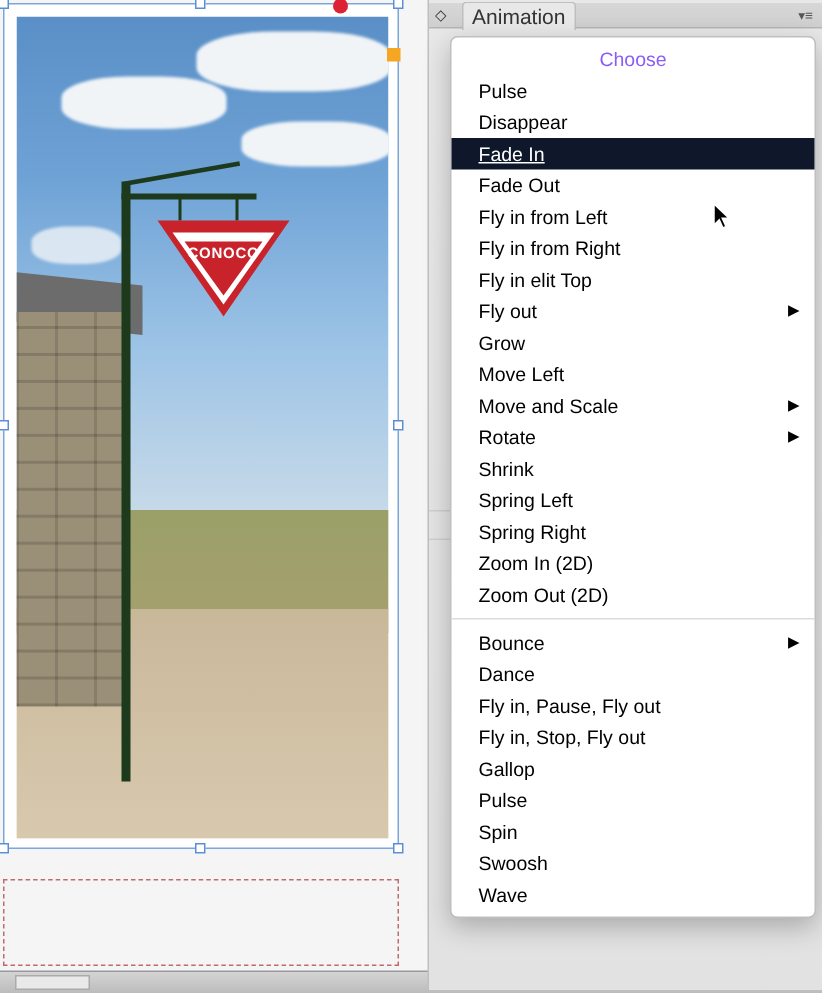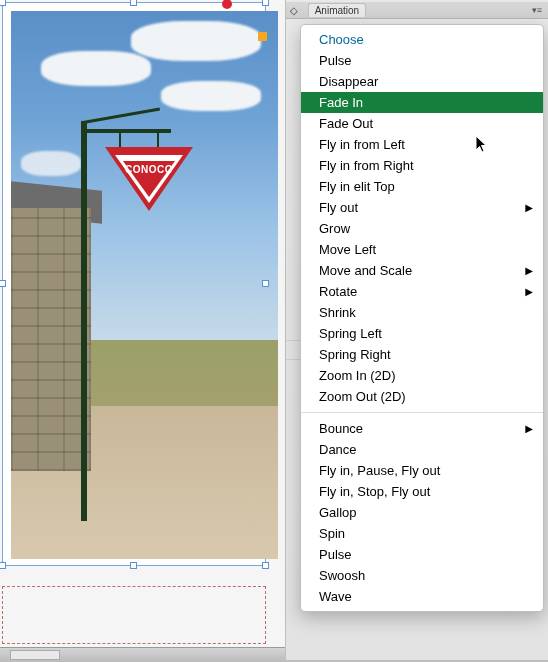--- a/index.html
+++ b/index.html
@@ -69,21 +69,21 @@
   .orange-dot {
     position: absolute;
     width: 9px; height: 9px;
     background: #f5a623;
     left: 258px; top: 32px;
   }
   .photo {
     position: absolute;
     left: 8px;
     top: 8px;
-    width: 267px;
+    width: 248px;
     height: 548px;
     overflow: hidden;
   }
   .sky {
     position: absolute;
     inset: 0;
     background: linear-gradient(to bottom,
       #5a8fc7 0%, #6fa3d6 20%, #9cc3e6 40%,
       #bcd4e8 55%, #d8e4e8 70%, #e4e4d4 78%,
       #e4e4d4 78%);
@@ -186,21 +186,21 @@
     display:flex;
     align-items:center;
   }
   .panel-head .dd {
     font-size:10px;
     color:#333;
     margin-left:4px;
   }
   .panel-tab {
     margin-left:10px;
-    font-size:10px;
+    font-size:14px;
     color:#333;
     padding:1px 6px;
     background:#e8e8e8;
     border:1px solid #bfbfbf;
     border-bottom:none;
     border-radius:3px 3px 0 0;
   }
   .panel-ctrl {
     position:absolute;
     right:4px;
@@ -235,23 +235,23 @@
     box-sizing:border-box;
   }
   .menu .item {
     padding: 2px 18px 2px 18px;
     color:#000;
     cursor: default;
     position:relative;
     line-height:17px;
     white-space: nowrap;
   }
-  .menu .item.dim { color:#0369a1; }
+  .menu .item.dim { color:#8b5cf6;text-align:center; }
   .menu .item.sep { height:0; padding:0; margin:5px 0; border-top:1px solid #dcdcdc; }
-  .menu .item.hl { background:#15803d; color:#fff; }
+  .menu .item.hl { background:#0f172a; color:#fff;text-decoration:underline; }
   .menu .item .sub {
     position:absolute;
     right:10px;
     top:2px;
     font-size:10px;
     color:inherit;
   }
   .cursor {
     position:absolute;
     left:475px;
@@ -345,22 +345,22 @@
       <div class="item">Spring Left</div>
       <div class="item">Spring Right</div>
       <div class="item">Zoom In (2D)</div>
       <div class="item">Zoom Out (2D)</div>
       <div class="item sep"></div>
       <div class="item">Bounce<span class="sub">▶</span></div>
       <div class="item">Dance</div>
       <div class="item">Fly in, Pause, Fly out</div>
       <div class="item">Fly in, Stop, Fly out</div>
       <div class="item">Gallop</div>
+      <div class="item">Pulse</div>
       <div class="item">Spin</div>
-      <div class="item">Pulse</div>
       <div class="item">Swoosh</div>
       <div class="item">Wave</div>
     </div>
 
   <svg class="cursor" viewBox="0 0 14 20">
     <path d="M1 1 L1 15 L4.5 11.5 L7 17 L9 16 L6.5 10.5 L11 10.5 Z" fill="#000" stroke="#fff" stroke-width="1"></path>
   </svg>
 
 </div>
 

